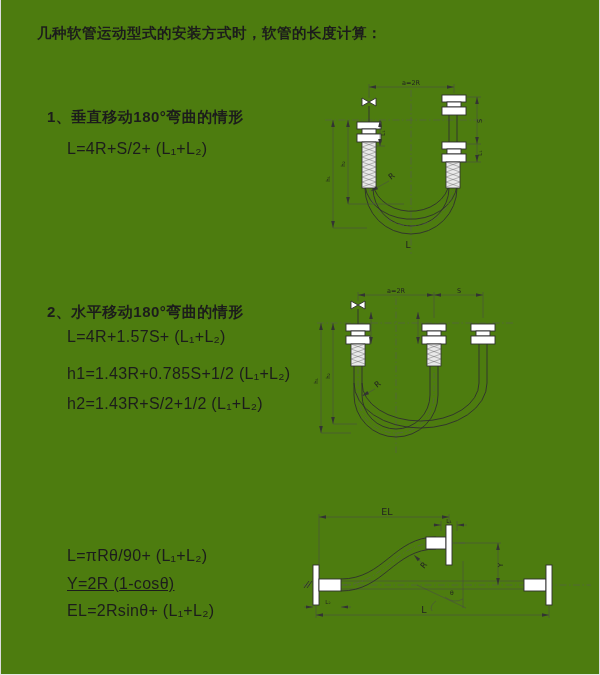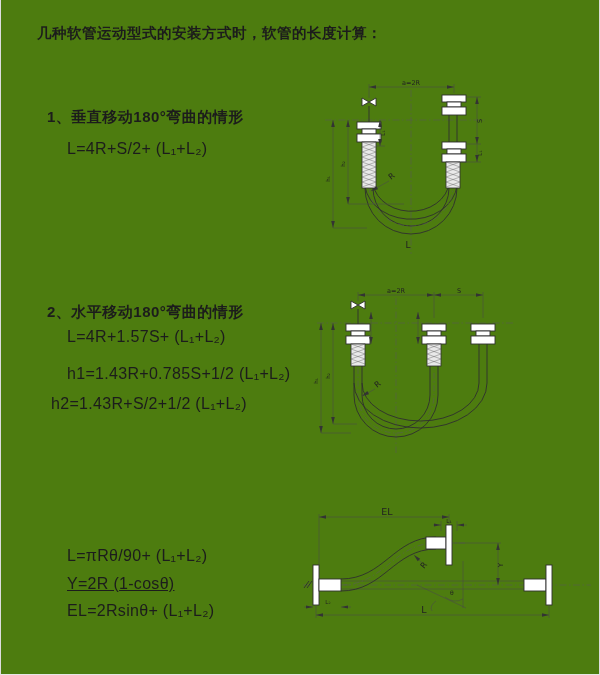--- a/index.html
+++ b/index.html
@@ -100,21 +100,21 @@
     <path class="dim" d="M80,105 L62,115"></path>
     <polygon class="ah" points="62,115 67.2,110 69,113.2"></polygon>
     <text font-size="8" x="82" y="104" transform="rotate(-38 82 104)">R</text>
 
     <text font-size="9" text-anchor="middle" x="99" y="172">L</text>
   </svg>
 
   <div class="abs sec-heading" style="left:46px;top:303px;">2、水平移动180°弯曲的情形</div>
   <div class="abs formula" style="left:66px;top:328px;">L=4R+1.57S+ (L₁+L₂)</div>
   <div class="abs formula" style="left:66px;top:365px;">h1=1.43R+0.785S+1/2 (L₁+L₂)</div>
-  <div class="abs formula" style="left:50px;top:395px;">h2=1.43R+S/2+1/2 (L₁+L₂)</div>
+  <div class="abs formula" style="left:66px;top:395px;">h2=1.43R+S/2+1/2 (L₁+L₂)</div>
 
   <svg style="left:308px;top:288px;" width="292" height="170" viewBox="0 0 292 170">
     <path class="cl" d="M8,35 H205"></path>
     <path class="cl" d="M87,10 V165"></path>
 
     <path class="dim" d="M49,13 V4 M125,30 V4 M174,30 V4 M49,7 H174"></path>
     <polygon class="ah" points="49,7 56,5.2 56,8.8"></polygon>
     <polygon class="ah" points="125,7 118,5.2 118,8.8"></polygon>
     <polygon class="ah" points="125,7 132,5.2 132,8.8"></polygon>
     <polygon class="ah" points="174,7 167,5.2 167,8.8"></polygon>

